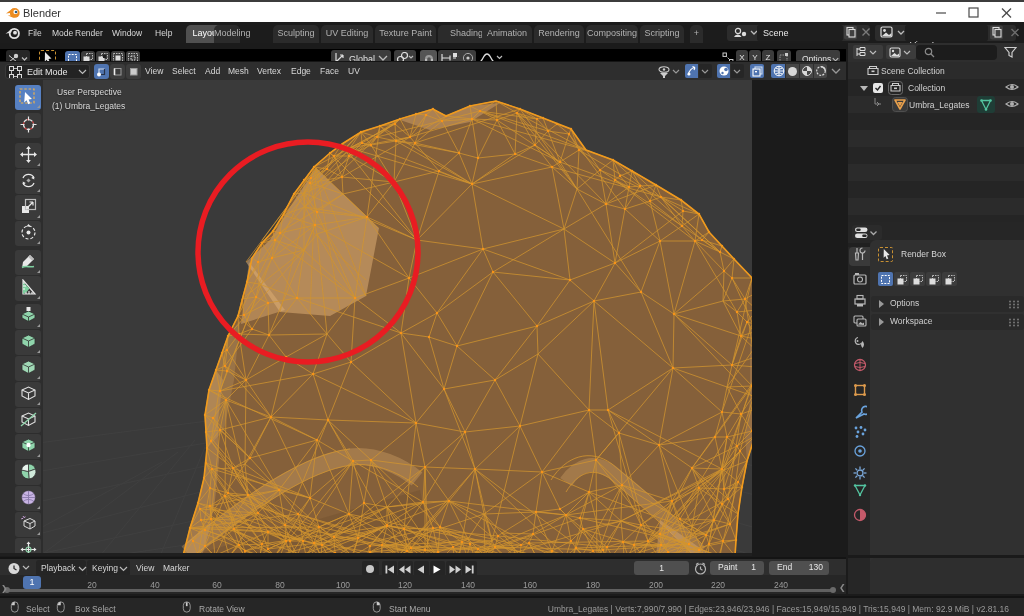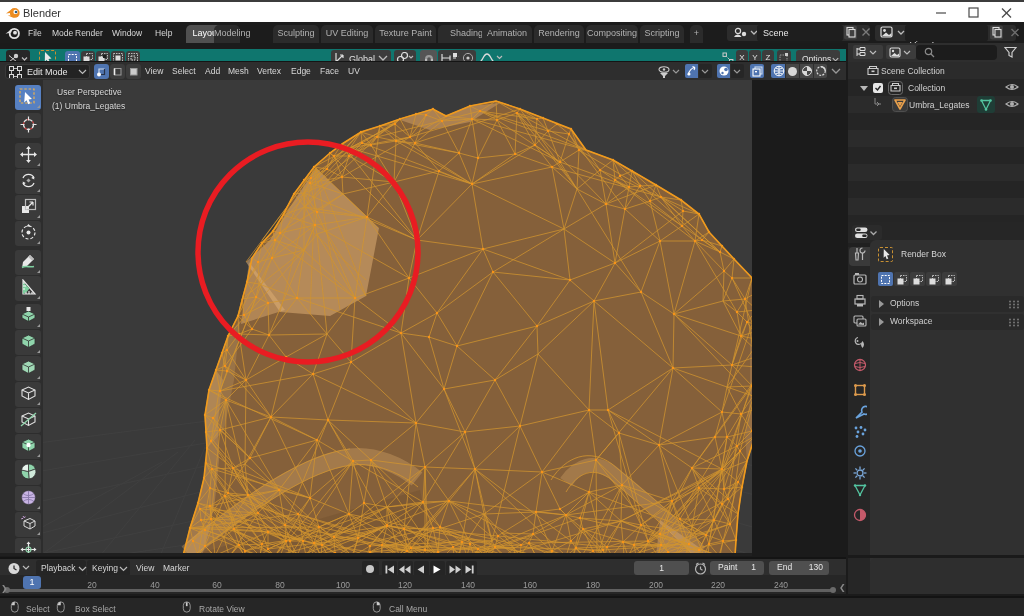--- a/index.html
+++ b/index.html
@@ -5,21 +5,21 @@
 font-family:"Liberation Sans",sans-serif;-webkit-font-smoothing:antialiased}
 body{transform:translateZ(0);will-change:transform}
 .abs{position:absolute}
 #titlebar{left:0;top:0;width:1024px;height:22px;background:#fff;border-top:2px solid #3c3c3c}
 #titlebar .t{left:23px;top:5px;font-size:11px;color:#333}
 #menubar{left:0;top:22px;width:1024px;height:21px;background:#1c1c1c}
 .menu{font-size:8.5px;color:#d8d8d8;top:6px}
 .tab{position:absolute;top:3px;height:18px;background:#2b2b2b;border-radius:5px 5px 0 0;
 font-size:9px;color:#b2b2b2;text-align:center;line-height:17px;white-space:nowrap;overflow:visible}
 .tab.act{background:#505050;color:#fff}
-#row1{left:0;top:49px;width:846px;height:18px;background:#0f766e}
+#row1{left:0;top:49px;width:846px;height:18px;background:#000000}
 #row2{left:0;top:61px;width:846px;height:19px;background:#2e2e2e;border-top:1px solid #151515}
 .btn1{position:absolute;background:#3c3c3c;border-radius:3px;color:#e2e2e2;font-size:8.5px}
 #viewport{left:0;top:80px;width:752px;height:476px;background:#3a3a3a;overflow:hidden}
 #toolbar{left:0;top:0px;width:43px;height:476px;background:#2d2d2d}
 .tbtn{position:absolute;left:15px;width:26px;height:25px;background:#3a3a3a;border-radius:3px}
 .tbtn.act{background:#5680c2}
 #rpanel{left:848px;top:43px;width:176px;height:551px;background:#232323}
 #outlhead{left:0;top:0;width:176px;height:19px;background:#2e2e2e}
 .orow{position:absolute;left:0;width:176px;height:17px;font-size:8.5px;color:#d2d2d2}
 #props{left:0;top:179px;width:176px;height:372px;background:#262626}
@@ -1124,13 +1124,14 @@
     <div class="stxt" style="left:75px">Box Select</div>
     <svg class="abs" style="left:182px;top:3px" width="9.5" height="12" viewBox="0 0 10 14">
       <rect x="1" y="1" width="8" height="12" rx="4" fill="none" stroke="#9a9a9a" stroke-width="1.1"></rect>
       <rect x="4" y="1.5" width="2" height="4.5" fill="#cdcdcd"></rect>
     </svg>
     <div class="stxt" style="left:199px">Rotate View</div>
     <svg class="abs" style="left:372px;top:3px" width="9.5" height="12" viewBox="0 0 10 14">
       <rect x="1" y="1" width="8" height="12" rx="4" fill="none" stroke="#9a9a9a" stroke-width="1.1"></rect>
       <path d="M8.5 5 v-1 a3.5 3.5 0 0 0 -3.5 -3 v4 Z" fill="#cdcdcd"></path>
     </svg>
-    <div class="stxt" style="left:389px">Call Menu</div>
+    <div class="stxt" style="left:389px">Start Menu</div>
+    <div class="stxt" style="right:15px;font-size:8.5px;color:#9a9a9a">Umbra_Legates | Verts:7,990/7,990 | Edges:23,946/23,946 | Faces:15,949/15,949 | Tris:15,949 | Mem: 92.9 MiB | v2.81.16</div>
   </div>
 </body></html>

